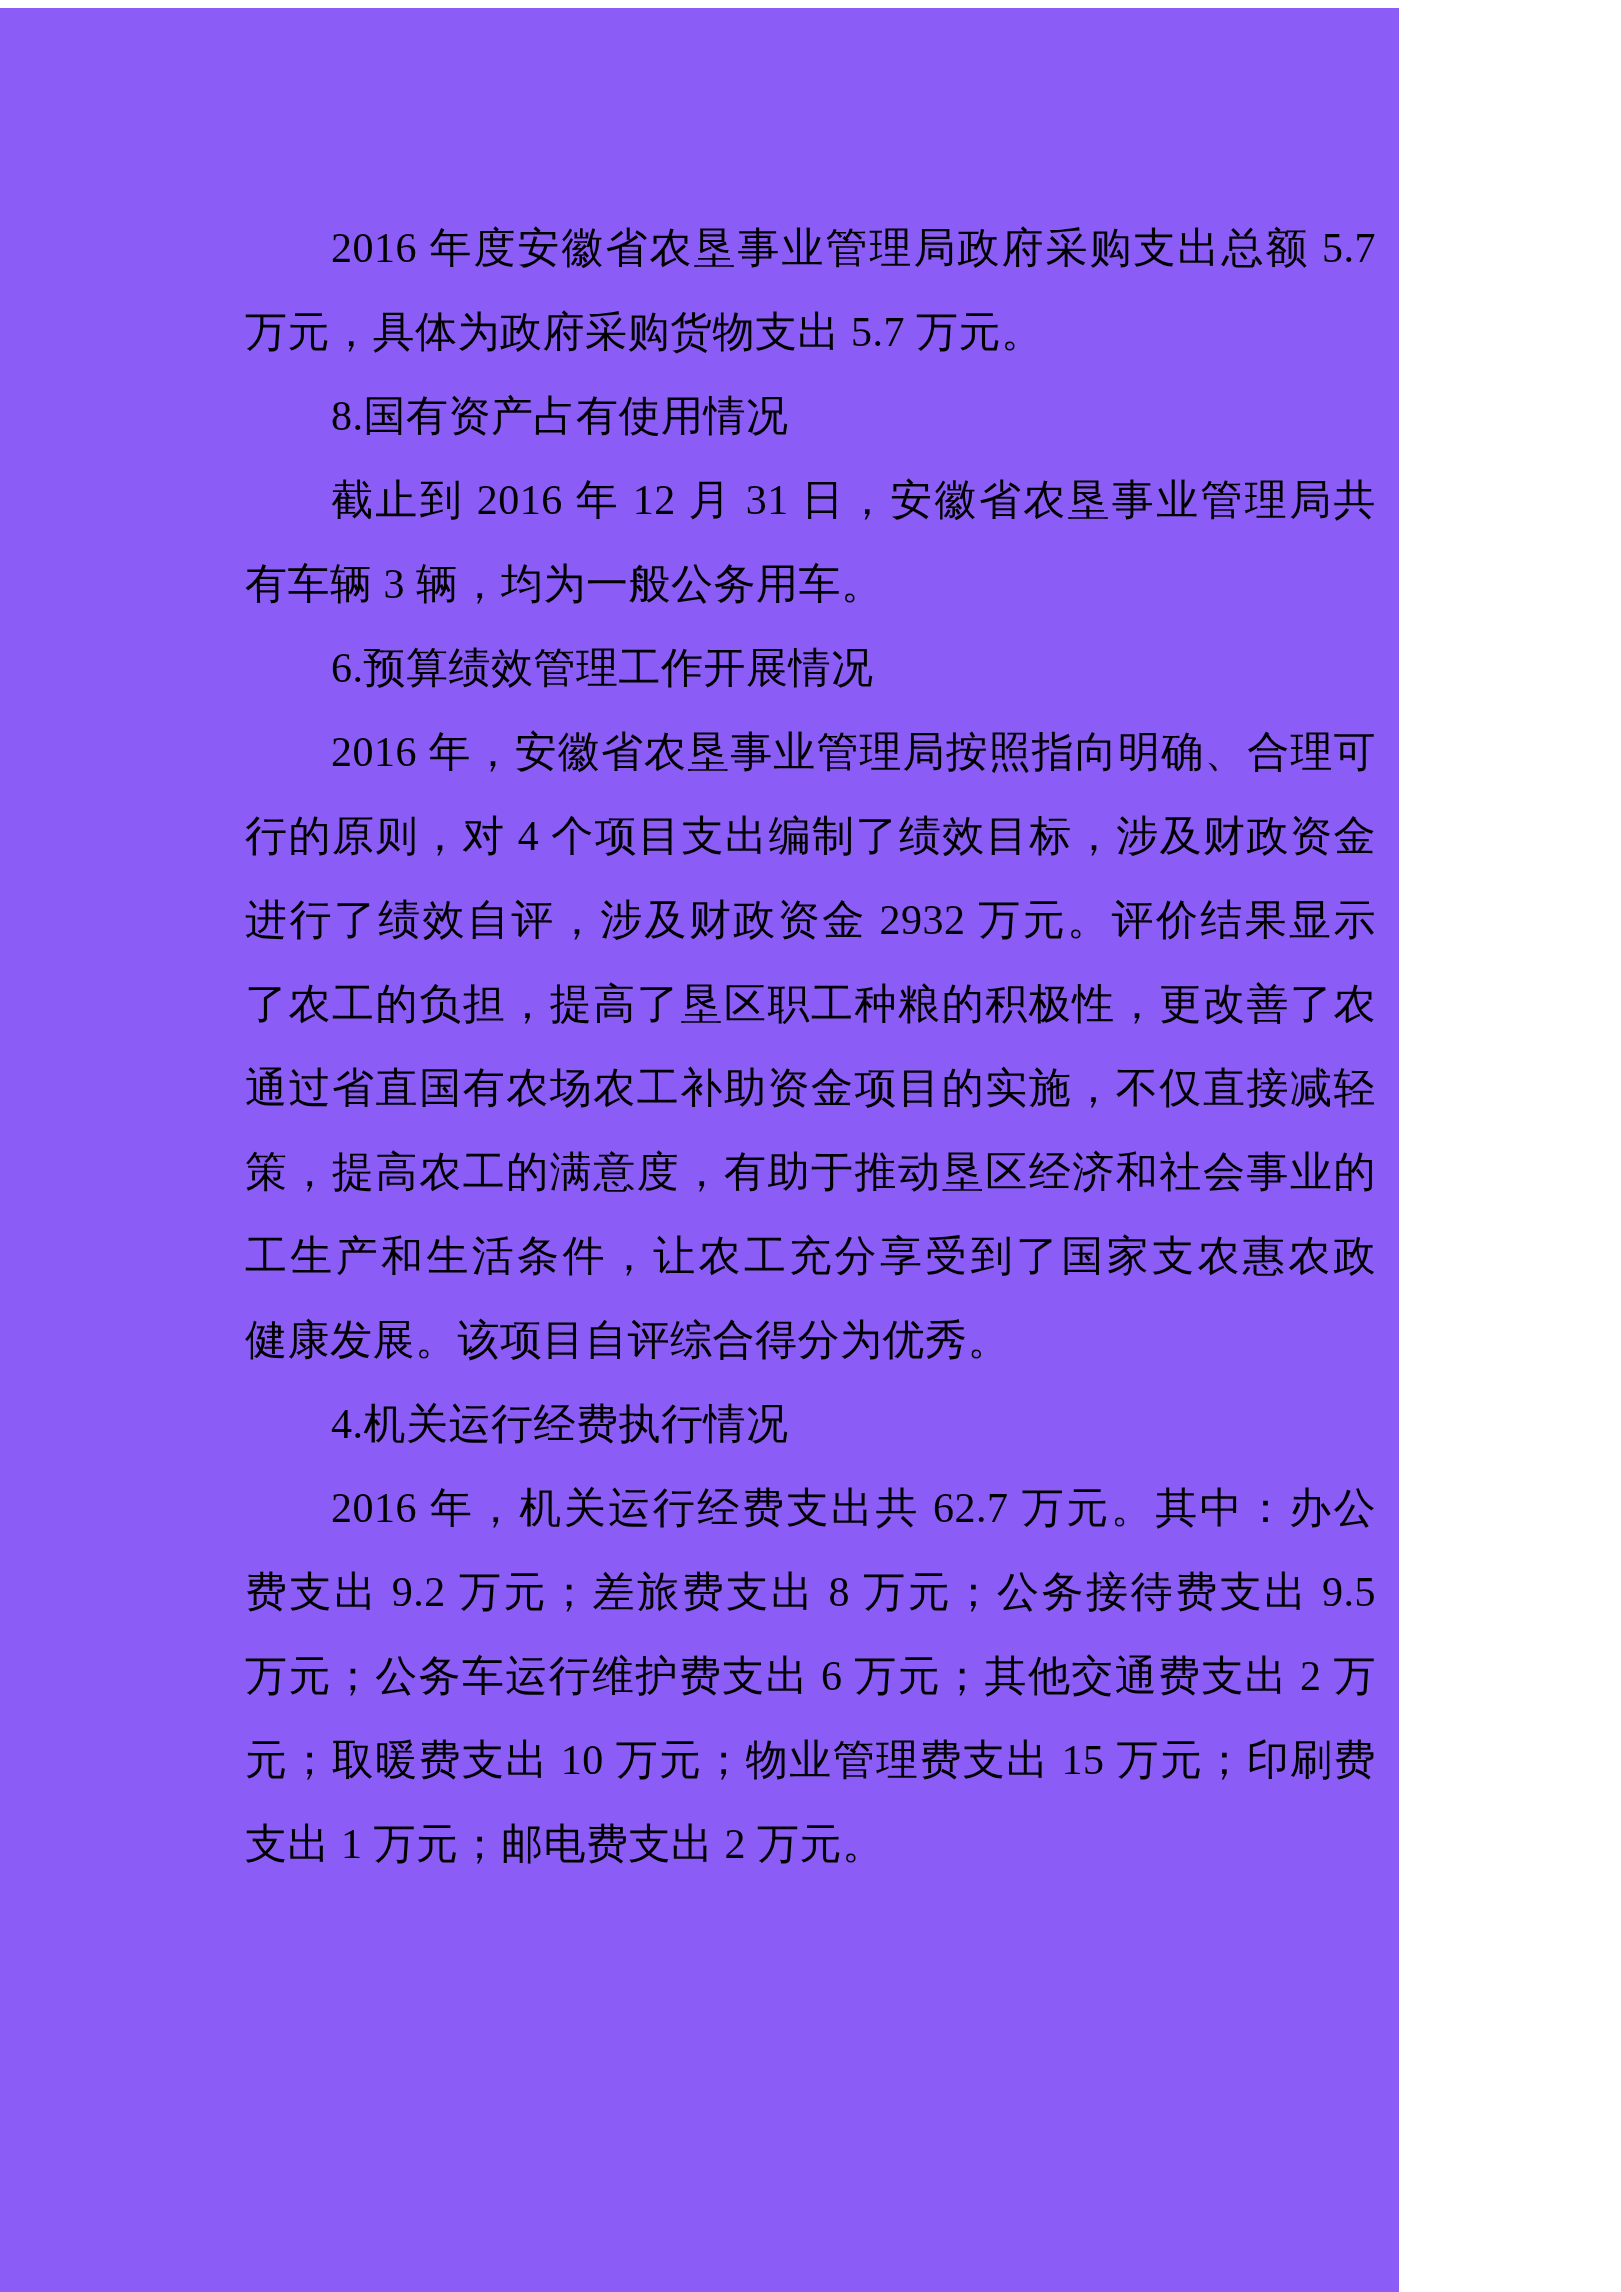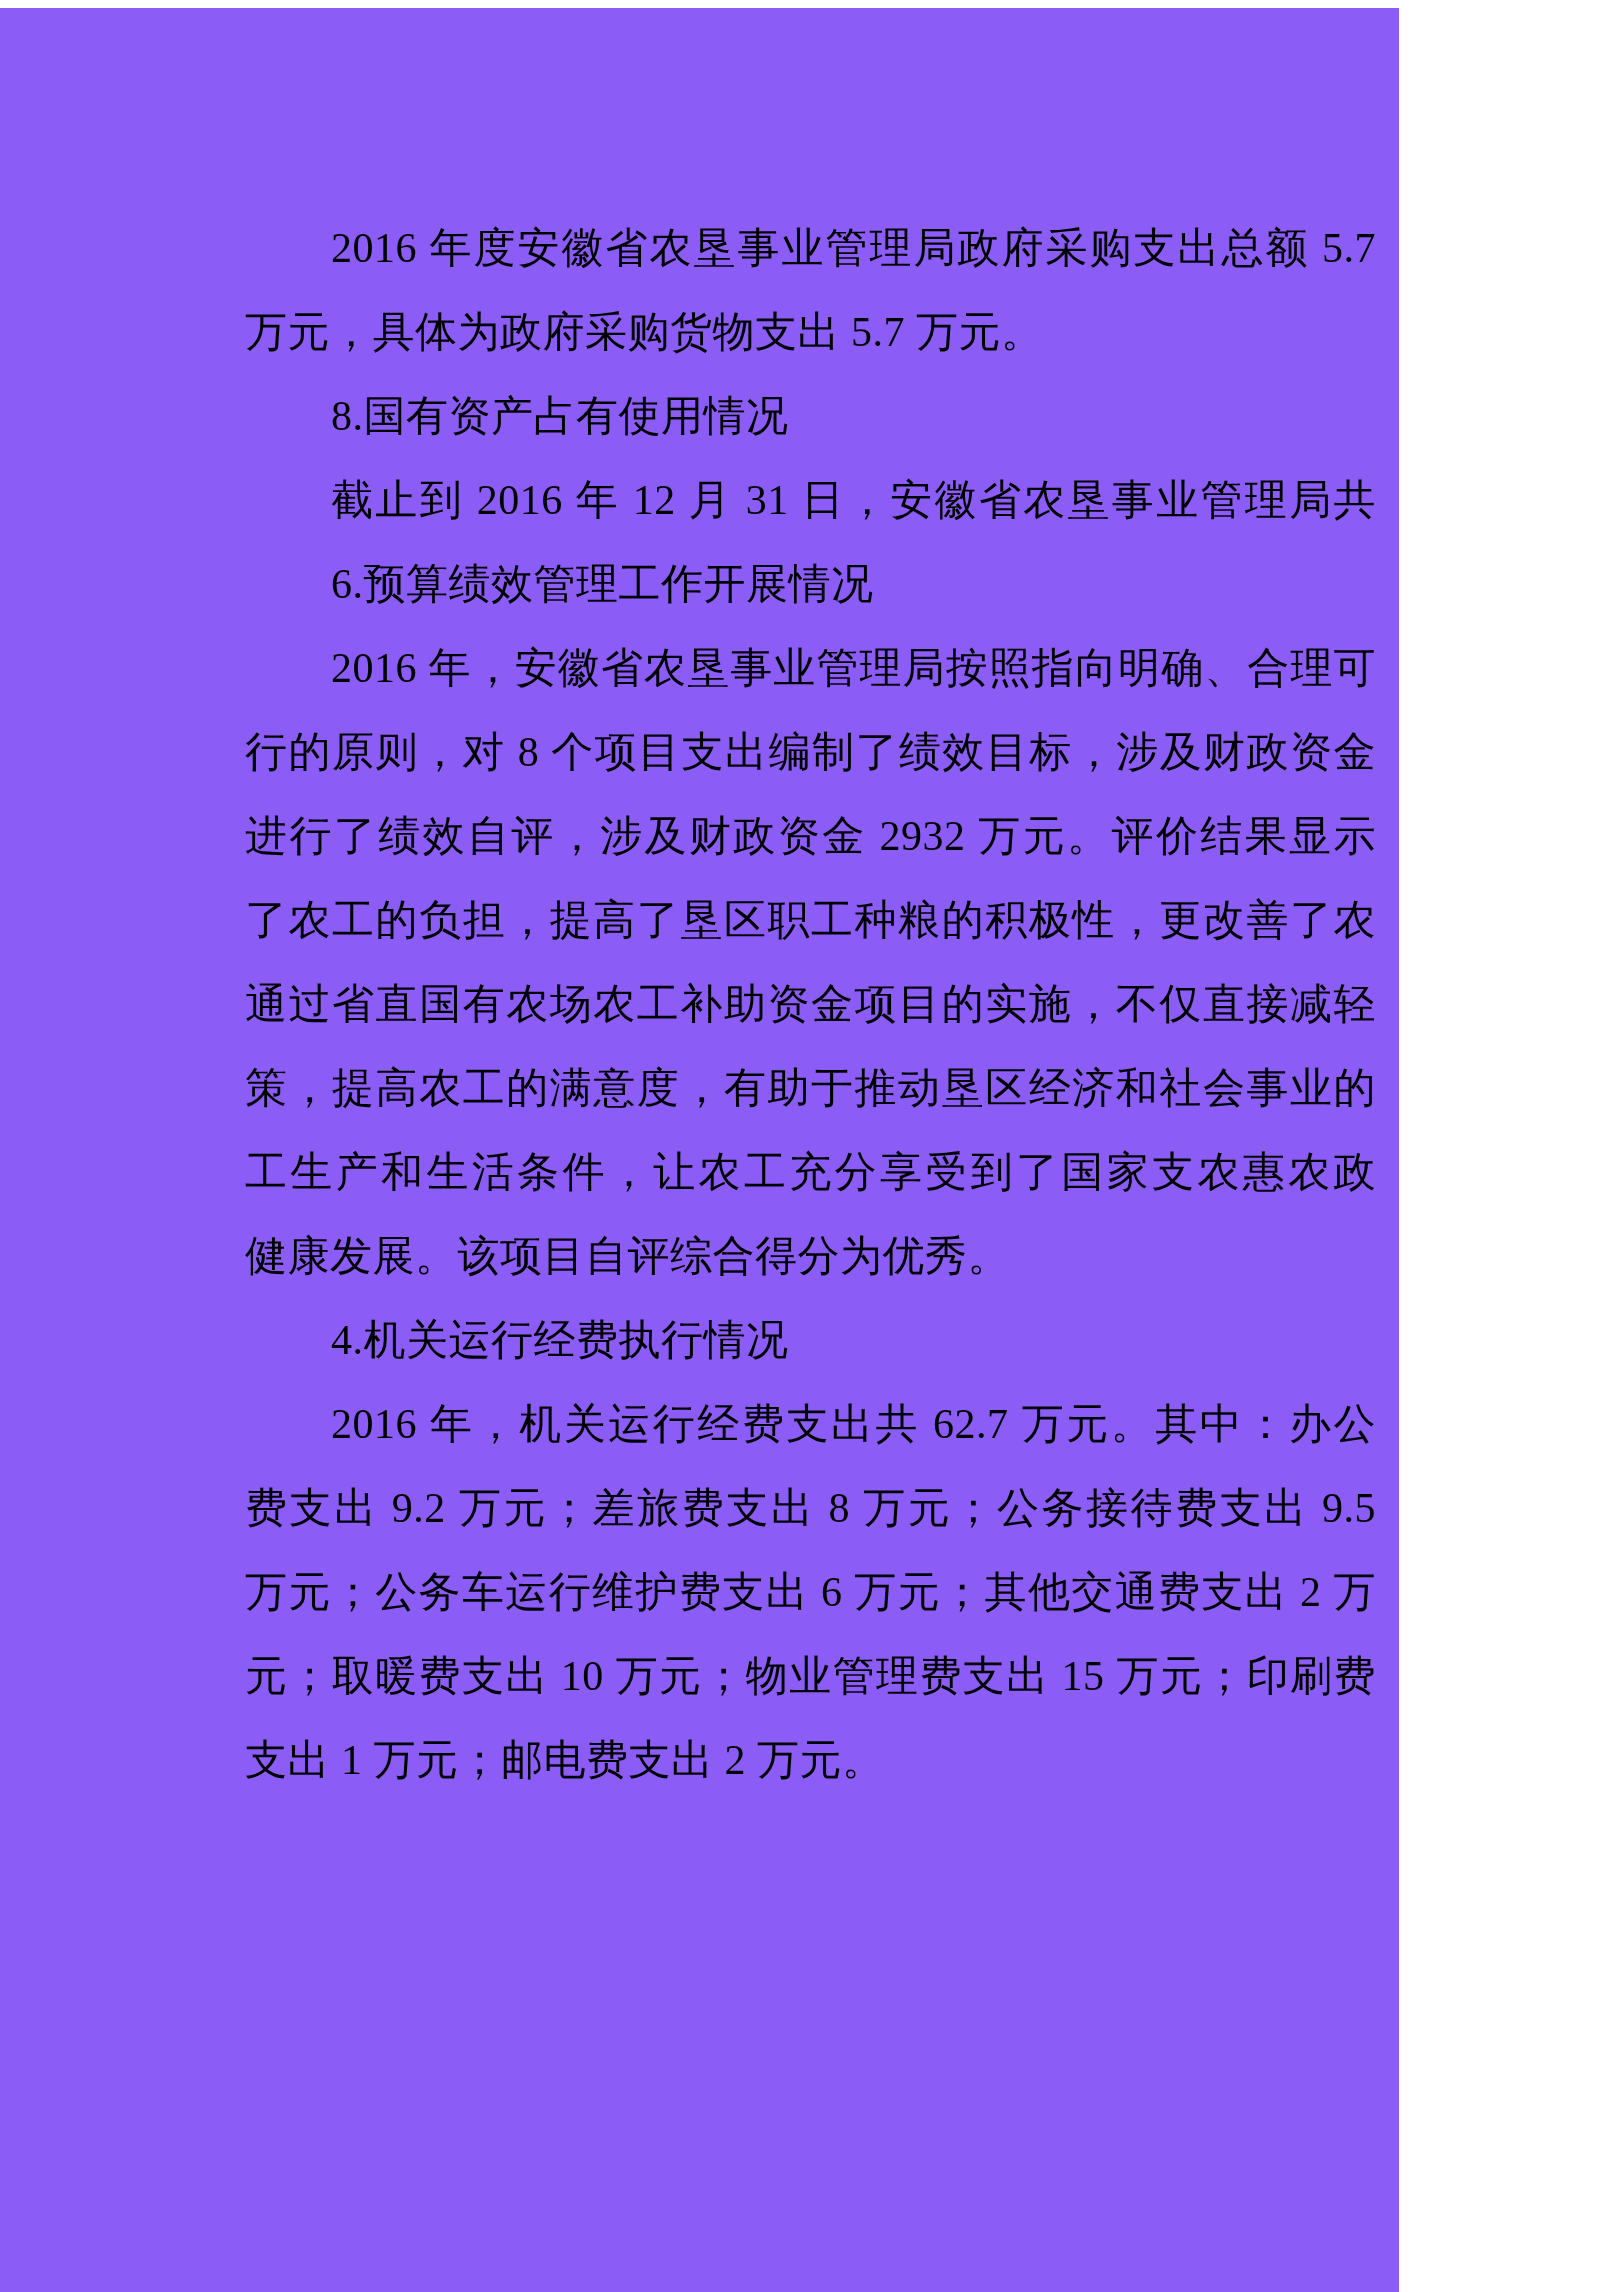--- a/index.html
+++ b/index.html
@@ -55,25 +55,26 @@
 
 <div class="page">
   <div class="textblock">
 
     <div class="line indent fill">2016 年度安徽省农垦事业管理局政府采购支出总额 5.7</div>
     <div class="line endline">万元，具体为政府采购货物支出 5.7 万元。</div>
 
     <div class="line indent endline">8.国有资产占有使用情况</div>
 
     <div class="line indent fill">截止到 2016 年 12 月 31 日，安徽省农垦事业管理局共</div>
+    <div class="line endline">有车辆 3 辆，均为一般公务用车。</div>
 
     <div class="line indent endline">6.预算绩效管理工作开展情况</div>
 
     <div class="line indent fill">2016 年，安徽省农垦事业管理局按照指向明确、合理可</div>
-    <div class="line fill">行的原则，对 8 个项目支出编制了绩效目标，涉及财政资金</div>
+    <div class="line fill">行的原则，对 4 个项目支出编制了绩效目标，涉及财政资金</div>
     <div class="line fill">进行了绩效自评，涉及财政资金 2932 万元。评价结果显示</div>
     <div class="line fill">了农工的负担，提高了垦区职工种粮的积极性，更改善了农</div>
     <div class="line fill">通过省直国有农场农工补助资金项目的实施，不仅直接减轻</div>
     <div class="line fill">策，提高农工的满意度，有助于推动垦区经济和社会事业的</div>
     <div class="line fill">工生产和生活条件，让农工充分享受到了国家支农惠农政</div>
     <div class="line endline">健康发展。该项目自评综合得分为优秀。</div>
 
     <div class="line indent endline">4.机关运行经费执行情况</div>
 
     <div class="line indent fill">2016 年，机关运行经费支出共 62.7 万元。其中：办公</div>

